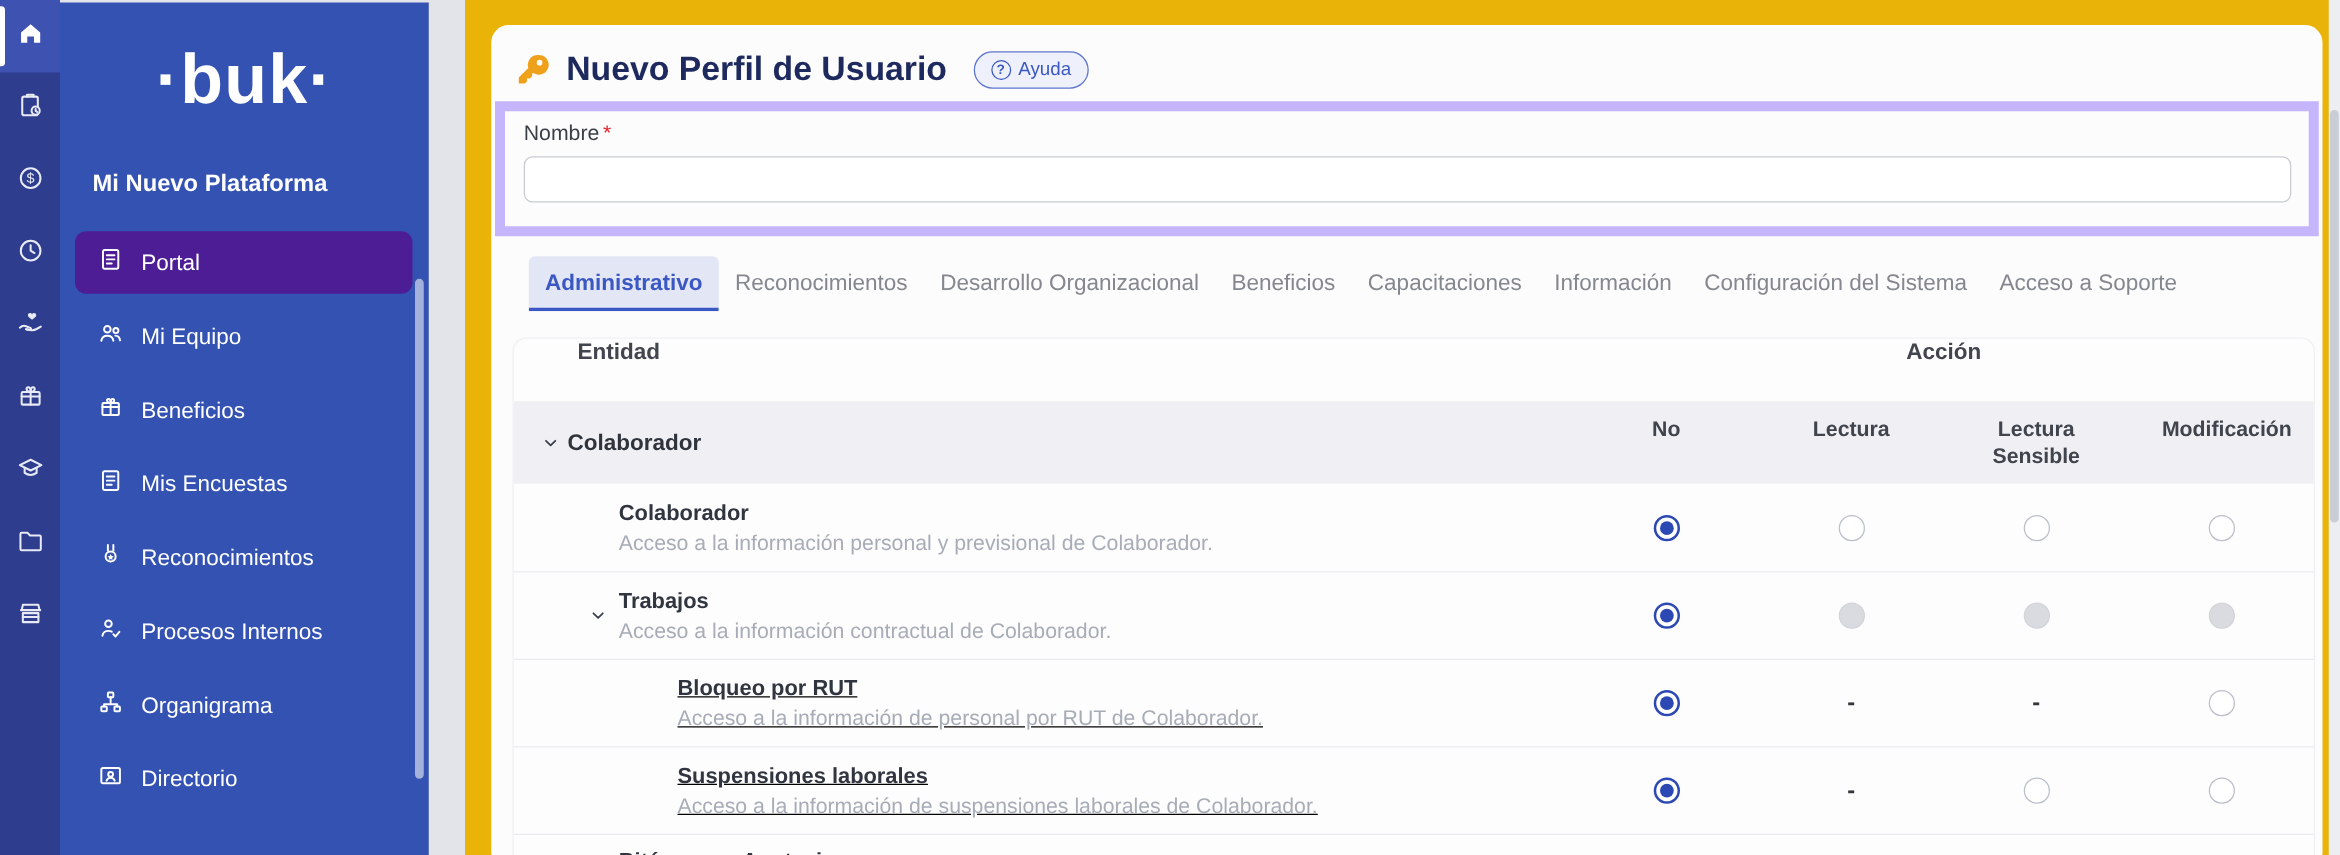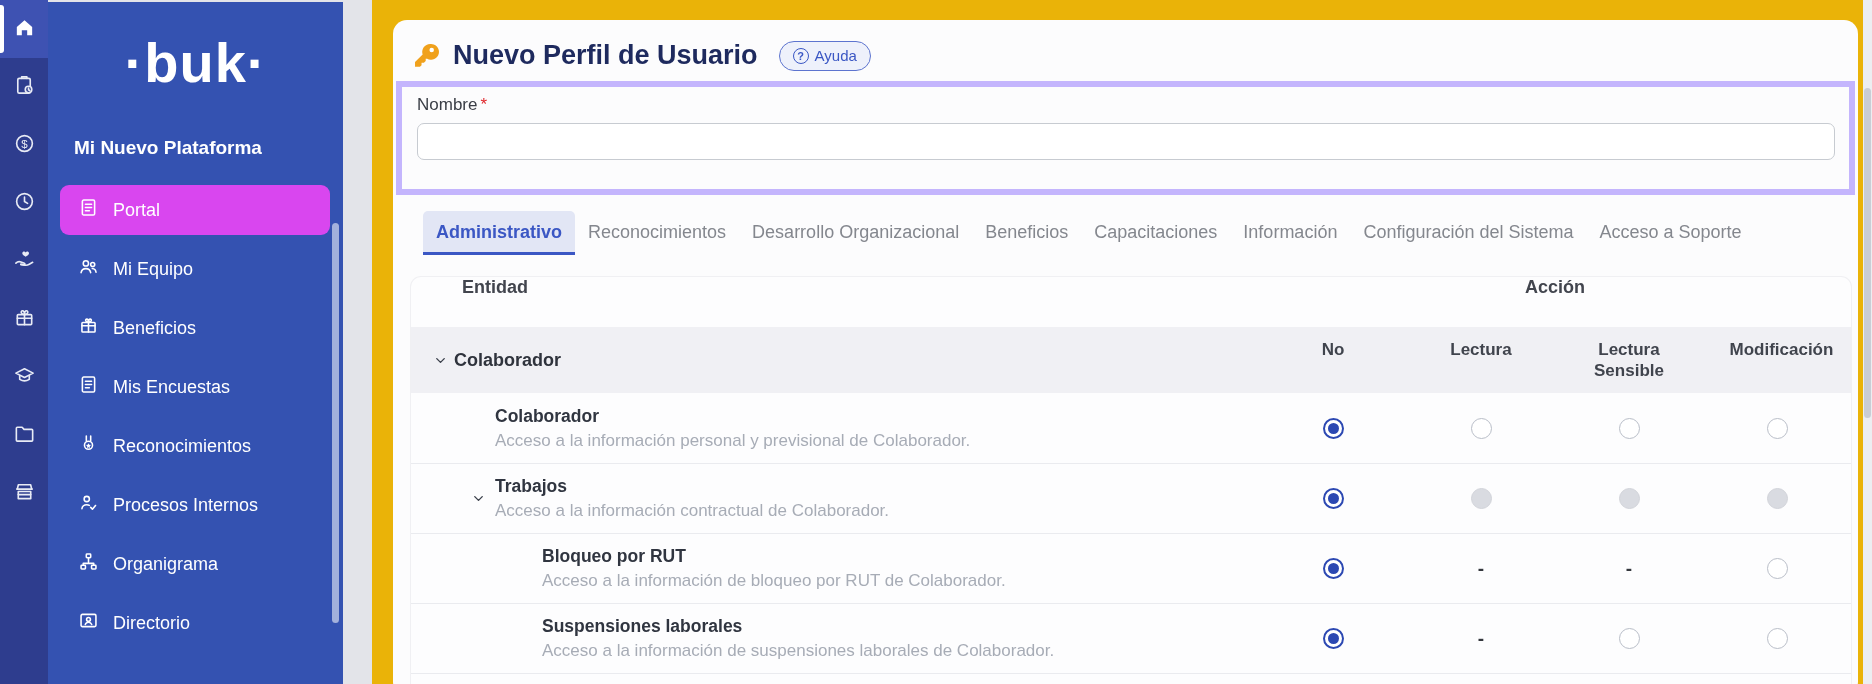--- a/index.html
+++ b/index.html
@@ -11,36 +11,36 @@
   .rail-item svg { width:23px; height:23px; stroke:#e8ebf5; fill:none; stroke-width:1.7; stroke-linecap:round; stroke-linejoin:round; }
   .rail-active { background:#3e52b2; }
   .rail-active::before { content:""; position:absolute; left:0; top:5px; bottom:5px; width:4px; background:#fff; border-radius:0 3px 3px 0; }
 
   
   .sidebar { position:absolute; left:48px; top:2px; width:295px; height:684px; background:#3452b1; color:#fff; z-index:4; }
   .logo { text-align:center; margin-top:28px; font-size:56px; font-weight:700; letter-spacing:1px; color:#fff; }
   .company { margin:42px 0 0 26px; font-size:19px; font-weight:700; }
   .nav { margin-top:26px; }
   .nav-item { display:flex; align-items:center; gap:14px; height:50px; margin:0 13px 9px 12px; padding-left:18px; border-radius:9px; font-size:18px; cursor:pointer; }
-  .nav-active { background:#d946ef; }
+  .nav-active { background:#4c1d95; }
   .nav-item svg { width:21px; height:21px; stroke:#fff; fill:none; stroke-width:1.8; stroke-linecap:round; stroke-linejoin:round; flex:0 0 auto; }
   .side-scrollbar { position:absolute; right:4px; top:221px; width:7px; height:400px; background:rgba(255,255,255,.55); border-radius:4px; }
 
   
   .main { position:absolute; left:343px; top:0; right:0; bottom:0; background:#eab308;margin-left:29px; }
   .card { position:absolute; left:21px; top:20px; right:14px; bottom:-12px; background:#fcfcfd; border-radius:14px; }
 
   .title-row { display:flex; align-items:center; gap:13px; padding:20px 0 0 20px; }
   .key-icon { width:27px; height:27px; }
   .page-title { font-size:27px; font-weight:700; color:#1e2a5e; }
   .help-btn { margin-left:8px; display:flex; align-items:center; gap:6px; height:30px; padding:0 13px; border:1px solid #5d74cf; border-radius:16px; background:#eef1fb; color:#3b57c4; font-size:15px; cursor:pointer; }
   .q-icon { width:16px; height:16px; border:1.4px solid #3b57c4; border-radius:50%; display:flex; align-items:center; justify-content:center; font-size:11px; font-weight:700; }
   .q-icon::before { content:"?"; }
 
-  .red-box { margin:10px 3px 0 3px; border:6px solid #c4b5fd; padding:8px 14px 29px 15px; }
+  .red-box { margin:10px 3px 0 3px; border:8px solid #c4b5fd; padding:8px 14px 19px 15px; }
   .field-label { font-size:17px; color:#3a3e46; }
   .req { color:#e0262b; margin-left:3px; }
   .text-input { display:block; width:100%; height:37px; margin-top:8px; border:1px solid #c7cbd1; border-radius:7px; background:#fff; font-size:17px; padding:0 12px; outline:none; }
 
   .tabs { display:flex; align-items:flex-end; margin-top:16px; padding-left:30px; }
   .tab { padding:11px 13px 12px 13px; font-size:18px; white-space:nowrap; cursor:pointer; }
   .tab-active { background:#e2e6f5; color:#3b57c4; font-weight:600; border-bottom:3px solid #3b57c4; border-radius:5px 5px 0 0; padding-bottom:9px; }
   .tab-inactive { color:#84878e; }
 
   
@@ -56,21 +56,21 @@
   .col-head { width:148px; text-align:center; font-size:17px; font-weight:600; color:#40444d; line-height:1.25; }
   .col-head span { display:inline-block; max-width:95px; }
 
   .chev { width:15px; height:15px; flex:0 0 auto; }
   .chev svg { width:15px; height:15px; stroke:#3a3f4a; stroke-width:2.2; fill:none; stroke-linecap:round; stroke-linejoin:round; }
 
   .p-row { display:flex; align-items:center; min-height:70px; border-top:1px solid #eaebef; }
   .row-left { flex:1; display:flex; align-items:center; }
   .row-left.lvl2 { padding-left:84px; }
   .row-left.lvl2x { padding-left:60px; gap:9px; }
-  .row-left.lvl3 { padding-left:131px; }
+  .row-left.lvl3 { padding-left:131px;text-decoration:underline; }
   .row-title { font-size:17.5px; font-weight:700; color:#303540; }
   .row-desc { font-size:17px; color:#a7acb6; margin-top:4px; }
   .row-cells { width:592px; display:flex; align-items:center; }
   .cell { width:148px; display:flex; align-items:center; justify-content:center; }
 
   .r-selected { width:21px; height:21px; border-radius:50%; border:2px solid #2c48b2; background:#fff; position:relative; cursor:pointer; }
   .r-selected::after { content:""; position:absolute; left:50%; top:50%; width:11px; height:11px; margin:-5.5px 0 0 -5.5px; border-radius:50%; background:#2c48b2; }
   .r-empty { width:21px; height:21px; border-radius:50%; border:1.6px solid #b9bec8; background:#fff; cursor:pointer; }
   .r-disabled { width:21px; height:21px; border-radius:50%; border:1px solid #d2d4da; background:#d9dbe1; }
   .r-dash { font-size:19px; font-weight:700; color:#33363c; }
@@ -317,21 +317,21 @@
           <div class="cell">
               <span class="r-disabled"></span>
             </div>
         </div>
       </div>
 
       <div class="p-row">
         <div class="row-left lvl3">
           <div>
             <div class="row-title">Bloqueo por RUT</div>
-            <div class="row-desc">Acceso a la información de bloqueo por RUT de Colaborador.</div>
+            <div class="row-desc">Acceso a la información de personal por RUT de Colaborador.</div>
           </div>
         </div>
         <div class="row-cells">
           <div class="cell">
               <span class="r-selected"></span>
             </div>
           <div class="cell">
               <span class="r-dash"></span>
             </div>
           <div class="cell">

